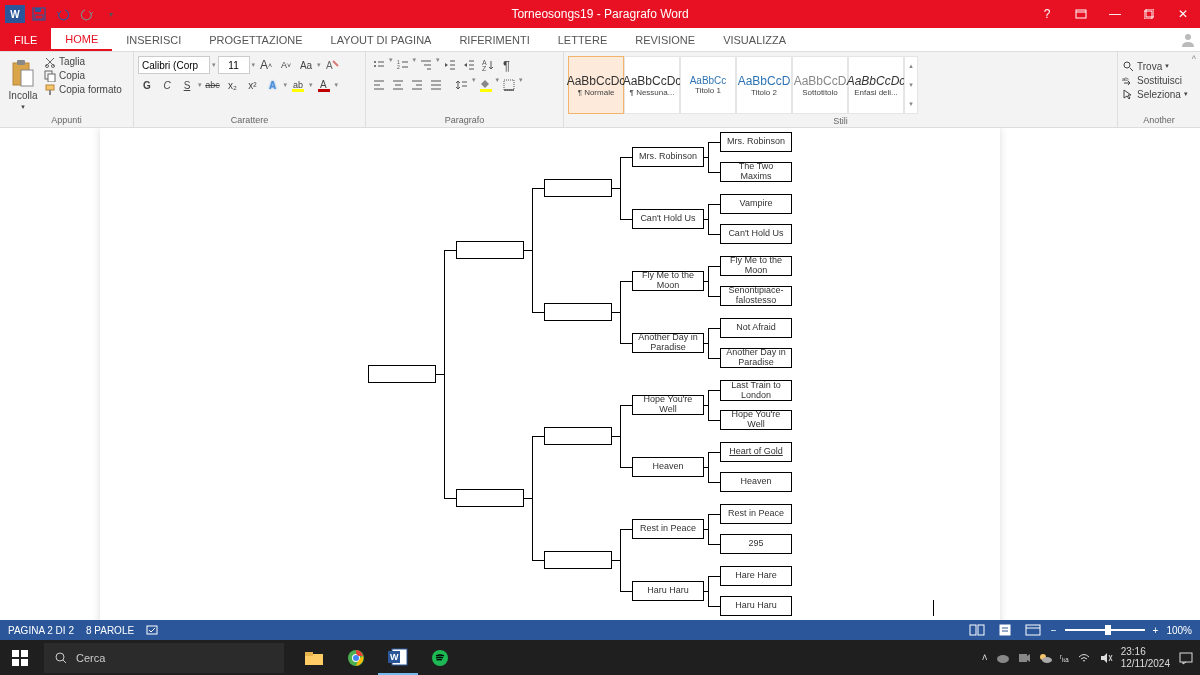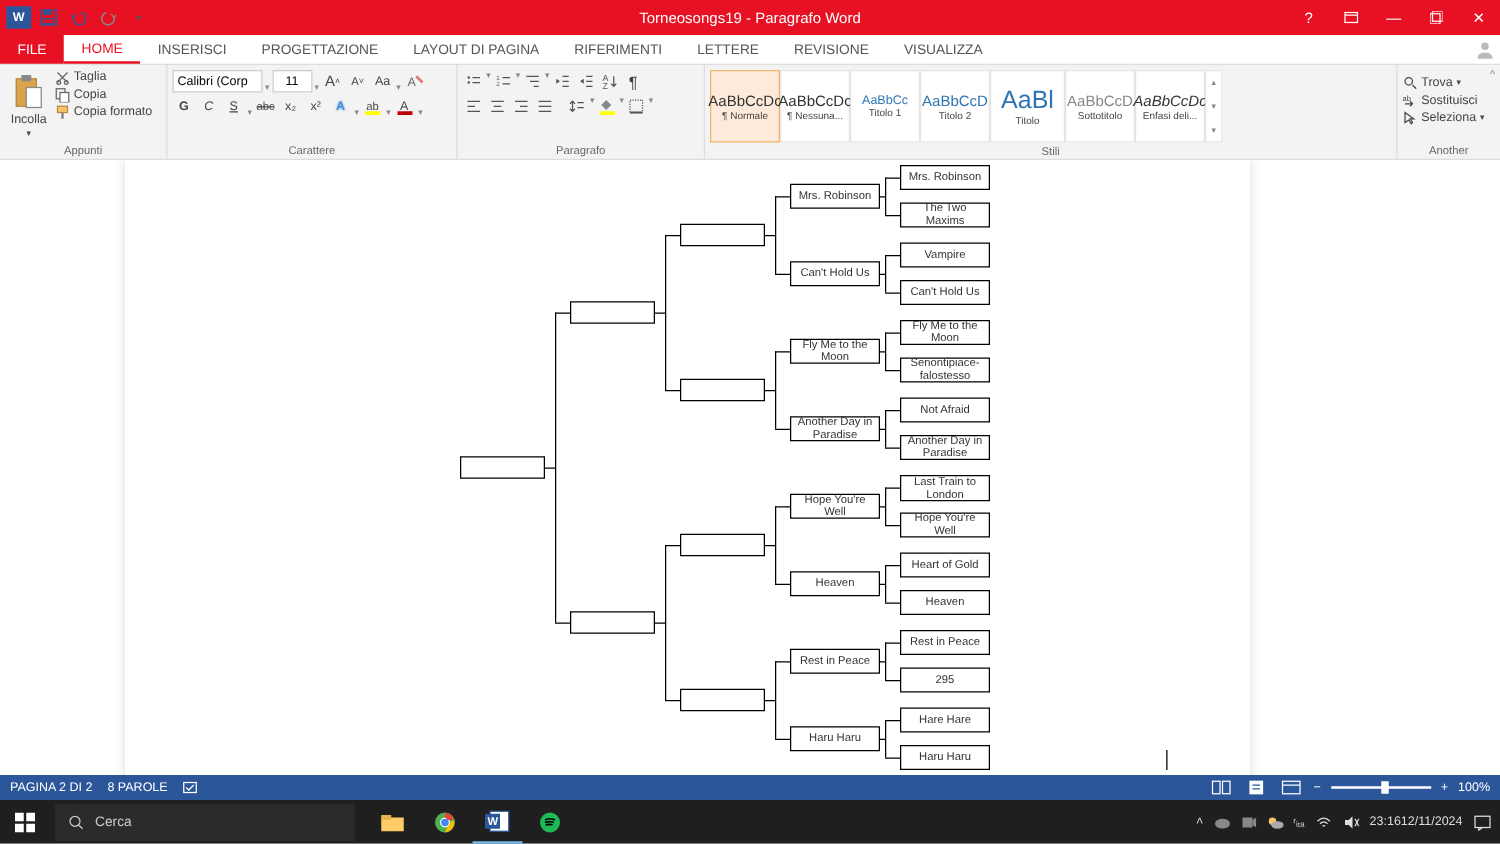--- a/index.html
+++ b/index.html
@@ -26,21 +26,21 @@
 .group { border-right: 1px solid #ddd; display: flex; flex-direction: column; justify-content: space-between; padding: 2px 4px 0 4px; }
 .group-label { font-size: 9px; color: #666; text-align: center; padding: 2px 0; position: relative; }
 .group-body { flex: 1; display: flex; align-items: flex-start; gap: 2px; padding-top: 2px; }
 
 
 .clipboard-big { width: 38px; display: flex; flex-direction: column; align-items: center; font-size: 10px; color: #444; gap: 2px; padding-top: 4px; }
 .clipboard-small { display: flex; flex-direction: column; gap: 2px; font-size: 10px; color: #444; }
 .clipboard-small div { display: flex; align-items: flex-start; gap: 3px; }
 
 
-.font-row { display: flex; gap: 2px; align-items: flex-end; }
+.font-row { display: flex; gap: 2px; align-items: center; }
 .font-name { width: 72px; height: 18px; border: 1px solid #ccc; font-size: 10px; padding: 0 3px; display: flex; align-items: center; background: #fff; }
 .font-size { width: 32px; height: 18px; border: 1px solid #ccc; font-size: 10px; padding: 0 3px; display: flex; align-items: center; justify-content: center; background: #fff; }
 .mini-btn { width: 18px; height: 18px; display: flex; align-items: center; justify-content: center; font-size: 10px; color: #444; }
 .font-col { display: flex; flex-direction: column; gap: 2px; }
 
 
 .para-col { display: flex; flex-direction: column; gap: 2px; }
 .para-row { display: flex; gap: 1px; }
 
 
@@ -75,21 +75,21 @@
 .zoom-slider { width: 80px; height: 2px; background: #fff; position: relative; }
 .zoom-thumb { position: absolute; width: 6px; height: 10px; background: #fff; top: -4px; left: 50%; }
 
 
 .taskbar { position: absolute; bottom: 0; left: 0; right: 0; height: 35px; background: #1f1f1f; display: flex; align-items: center; color: #fff; font-size: 11px; }
 .taskbar .start { width: 40px; height: 35px; display: flex; align-items: center; justify-content: center; }
 .taskbar .search { flex: 0 0 240px; height: 30px; background: #2b2b2b; display: flex; align-items: center; gap: 8px; padding: 0 10px; color: #ccc; margin: 0 4px; }
 .taskbar .tbicons { display: flex; gap: 2px; margin-left: 6px; }
 .taskbar .tbicon { width: 40px; height: 35px; display: flex; align-items: center; justify-content: center; }
 .taskbar .tray { margin-left: auto; display: flex; align-items: center; gap: 8px; padding-right: 6px; font-size: 10px; color: #ddd; }
-.taskbar .clock { display: flex; flex-direction: row; line-height: 1.2; }
+.taskbar .clock { display: flex; flex-direction: column; line-height: 1.2; }
 
 svg { display: block; }
 </style>
 </head>
 <body>
 
 <div class="titlebar">
   <div class="qat">
     <div class="qat-btn">
         <div class="word-icon">W</div>
@@ -372,24 +372,20 @@
             <div>¶ Nessuna...</div>
           </div>
         <div class="style-item">
             <div class="preview accent" style="font-size:10px">AaBbCc</div>
             <div>Titolo 1</div>
           </div>
         <div class="style-item">
             <div class="preview accent">AaBbCcD</div>
             <div>Titolo 2</div>
           </div>
-        <div class="style-item" style="width:60px">
-            <div class="preview big">AaBl</div>
-            <div>Titolo</div>
-          </div>
         <div class="style-item">
             <div class="preview" style="color:#888">AaBbCcD</div>
             <div>Sottotitolo</div>
           </div>
         <div class="style-item">
             <div class="preview" style="font-style:italic">AaBbCcDc</div>
             <div>Enfasi deli...</div>
           </div>
         <div class="styles-more">
             <div>▴</div>
@@ -439,21 +435,21 @@
         <div class="bbox" style="left: 360px; top: 4px; width: 72px; height: 20px;">Mrs. Robinson</div>
         <div class="bbox" style="left: 360px; top: 34px; width: 72px; height: 20px;">The Two Maxims</div>
         <div class="bbox" style="left: 360px; top: 66px; width: 72px; height: 20px;">Vampire</div>
         <div class="bbox" style="left: 360px; top: 96px; width: 72px; height: 20px;">Can't Hold Us</div>
         <div class="bbox" style="left: 360px; top: 128px; width: 72px; height: 20px;">Fly Me to the Moon</div>
         <div class="bbox" style="left: 360px; top: 158px; width: 72px; height: 20px;">Senontipiace-falostesso</div>
         <div class="bbox" style="left: 360px; top: 190px; width: 72px; height: 20px;">Not Afraid</div>
         <div class="bbox" style="left: 360px; top: 220px; width: 72px; height: 20px;">Another Day in Paradise</div>
         <div class="bbox" style="left: 360px; top: 252px; width: 72px; height: 21px;">Last Train to London</div>
         <div class="bbox" style="left: 360px; top: 282px; width: 72px; height: 20px;">Hope You're Well</div>
-        <div class="bbox" style="left: 360px; top: 314px; width: 72px; height: 20px;">Heart of Gold</div>
+        <div class="bbox" style="left: 360px; top: 314px; width: 72px; height: 20px; text-decoration: underline;">Heart of Gold</div>
         <div class="bbox" style="left: 360px; top: 344px; width: 72px; height: 20px;">Heaven</div>
         <div class="bbox" style="left: 360px; top: 376px; width: 72px; height: 20px;">Rest in Peace</div>
         <div class="bbox" style="left: 360px; top: 406px; width: 72px; height: 20px;">295</div>
         <div class="bbox" style="left: 360px; top: 438px; width: 72px; height: 20px;">Hare Hare</div>
         <div class="bbox" style="left: 360px; top: 468px; width: 72px; height: 20px;">Haru Haru</div>
         <div class="bbox" style="left: 272px; top: 19px; width: 72px; height: 20px;">Mrs. Robinson</div>
         <div class="bline" style="left: 348px; top: 14px; width: 12px; height: 1px;"></div>
         <div class="bline" style="left: 348px; top: 44px; width: 12px; height: 1px;"></div>
         <div class="bline" style="left: 348px; top: 14px; width: 1px; height: 30px;"></div>
         <div class="bline" style="left: 344px; top: 29px; width: 4px; height: 1px;"></div>

